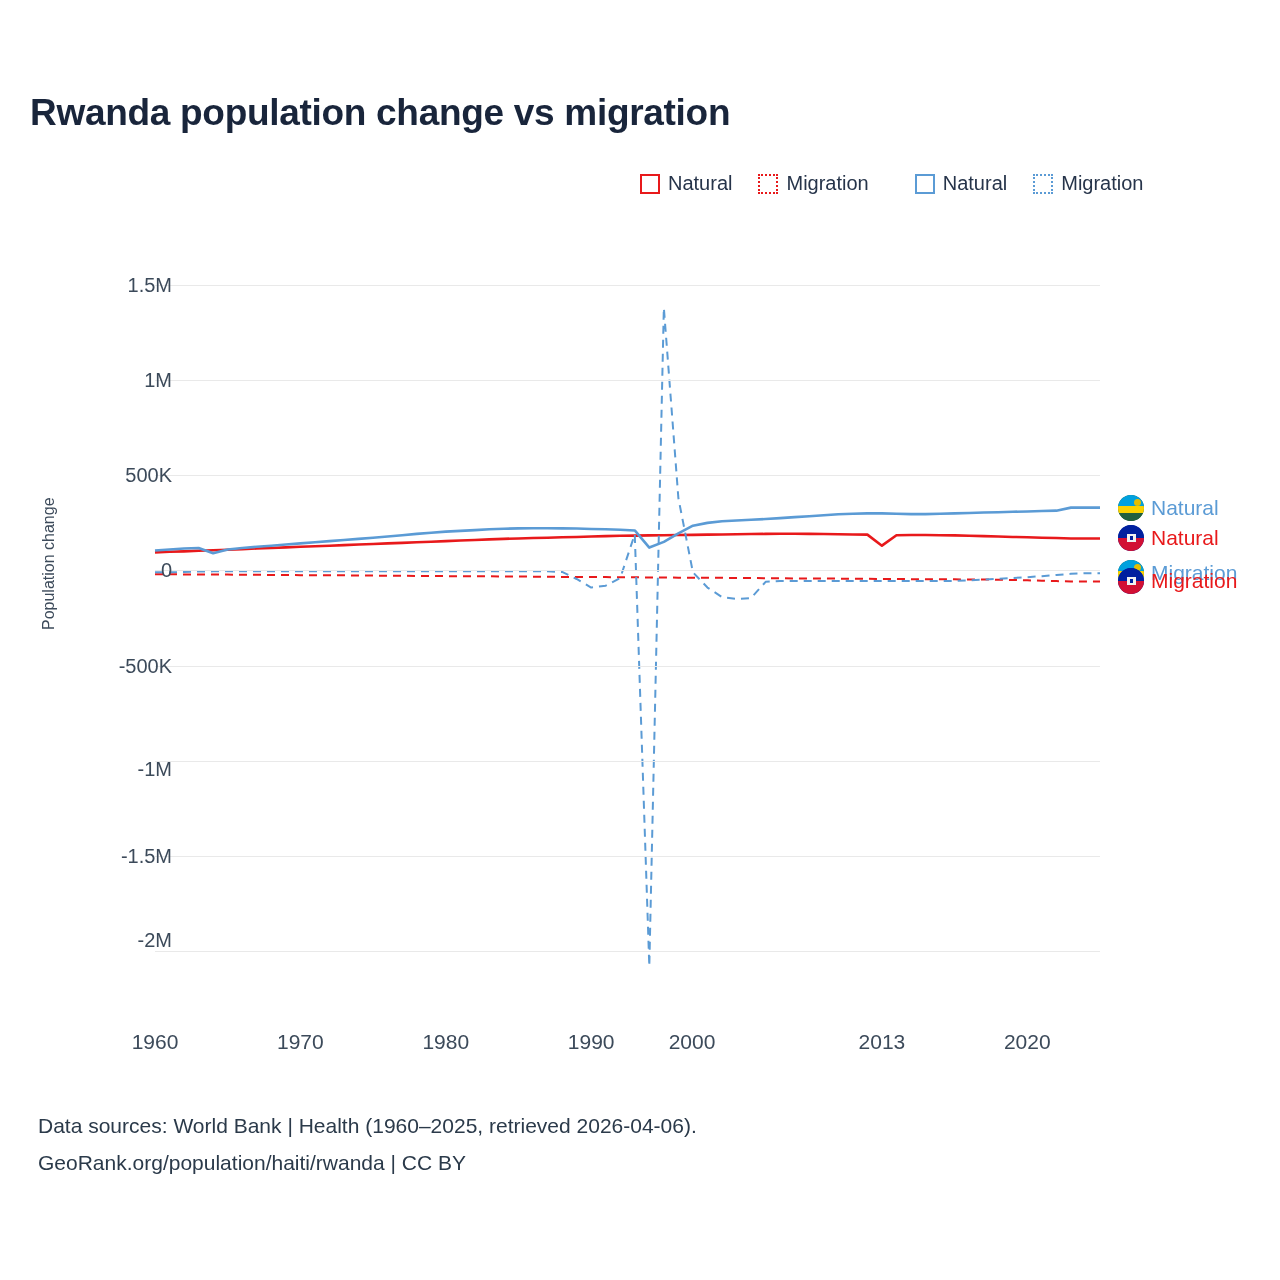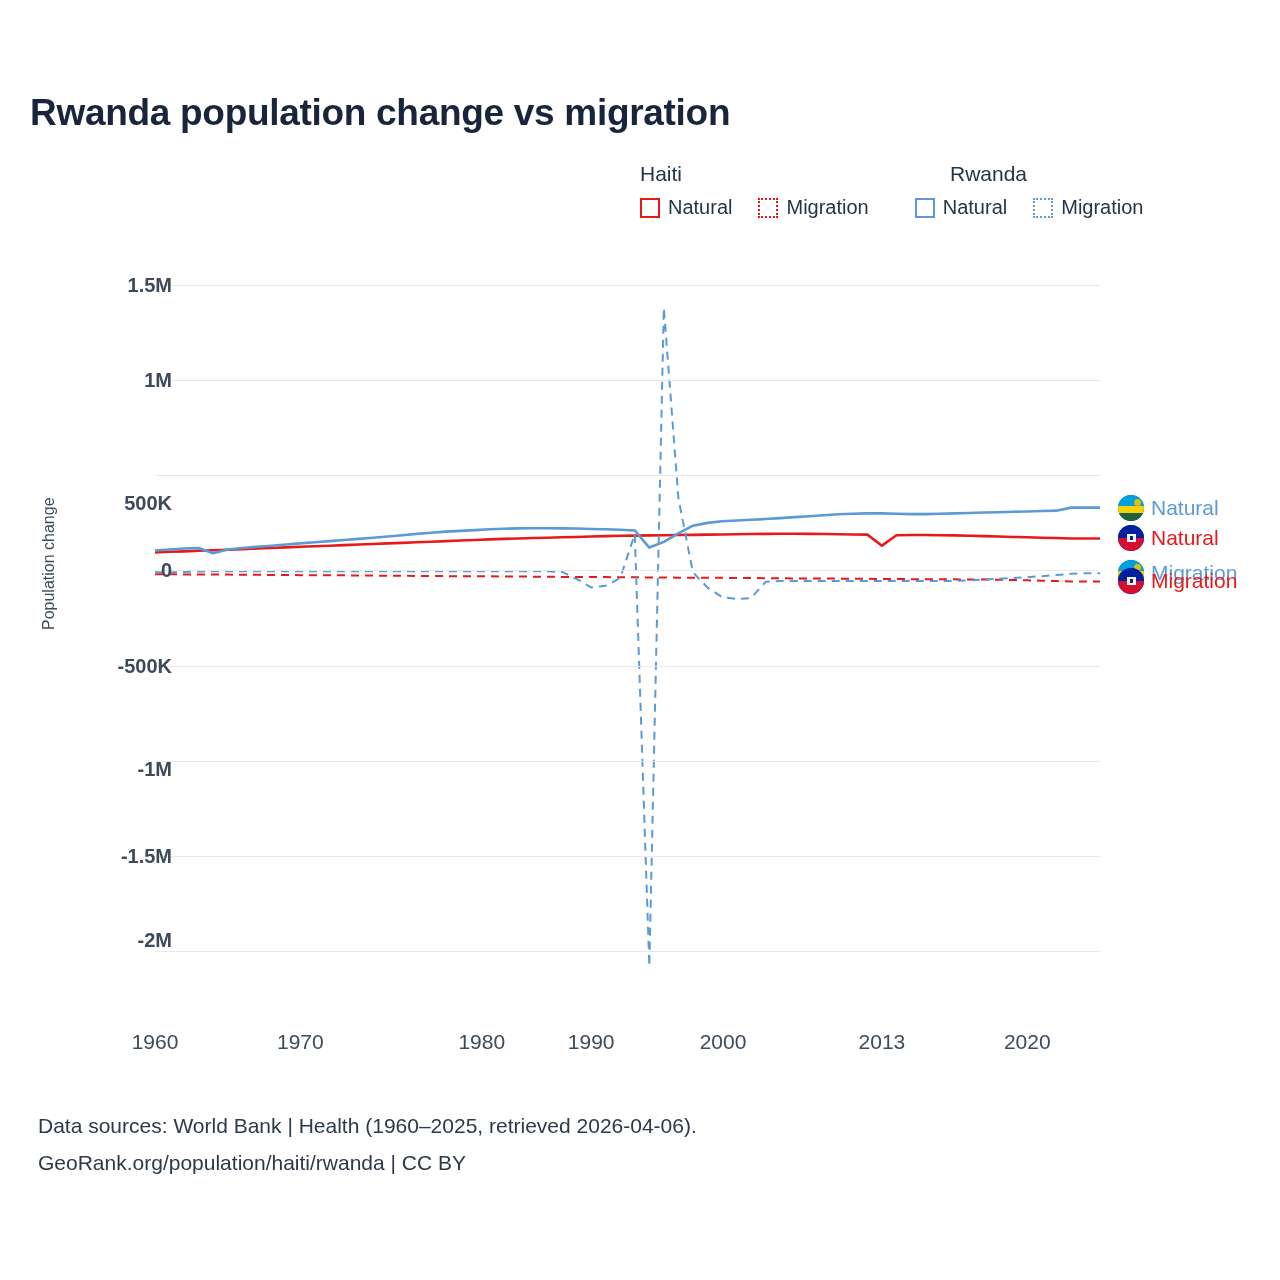--- a/index.html
+++ b/index.html
@@ -69,21 +69,20 @@
     background:#e9e9e9;
   }
   .ytick{
     position:absolute;
     right:1108px;
     text-align:right;
     font-size:20px;
     color:#3c4a5a;
     transform:translateY(-50%);
     width:120px;
-    font-weight:bold;
   }
   .xtick{
     position:absolute;
     top:1030px;
     font-size:21px;
     color:#3c4a5a;
     transform:translateX(-50%);
   }
   #ylabel{
     position:absolute;
@@ -128,24 +127,20 @@
     color:#2b3a4a;
     line-height:1.75;
   }
 </style>
 </head>
 <body>
 
 <div id="title">Rwanda population change vs migration</div>
 
 <div id="legend">
-  <div class="legend-head">
-    <div class="lh" style="width:310px;">Haiti</div>
-    <div class="lh">Rwanda</div>
-  </div>
   <div class="legend-row">
     <div class="legend-item">
       <span class="swatch sw-solid-red"></span>
       <span class="lbl-dark">Natural</span>
     </div>
     <div class="legend-item" style="margin-right:46px;">
       <span class="swatch sw-dot-red"></span>
       <span class="lbl-dark">Migration</span>
     </div>
     <div class="legend-item">
@@ -216,22 +211,22 @@
 <div id="footer">
   <div>Data sources: World Bank | Health (1960–2025, retrieved 2026-04-06).</div>
   <div>GeoRank.org/population/haiti/rwanda | CC BY</div>
 </div>
 
 <div class="ytick" style="top: 940px;">-2M</div>
 <div class="ytick" style="top: 855.833px;">-1.5M</div>
 <div class="ytick" style="top: 760.694px; margin-top: 8px;">-1M</div>
 <div class="ytick" style="top: 665.556px;">-500K</div>
 <div class="ytick" style="top: 570.417px;">0</div>
-<div class="ytick" style="top: 475.278px; margin-top: 28px;">500K</div>
+<div class="ytick" style="top: 475.278px;">500K</div>
 <div class="ytick" style="top: 380.139px;">1M</div>
 <div class="ytick" style="top: 285px;">1.5M</div>
 <div class="xtick" style="left: 155px;">1960</div>
 <div class="xtick" style="left: 300.385px;">1970</div>
-<div class="xtick" style="left: 445.769px; margin-left: 36px;">1980</div>
+<div class="xtick" style="left: 445.769px;">1980</div>
 <div class="xtick" style="left: 591.154px;">1990</div>
-<div class="xtick" style="left: 723px;">2000</div>
+<div class="xtick" style="left: 692px;">2000</div>
 <div class="xtick" style="left: 881.923px;">2013</div>
 <div class="xtick" style="left: 1027.31px;">2020</div>
 
 </body></html>

